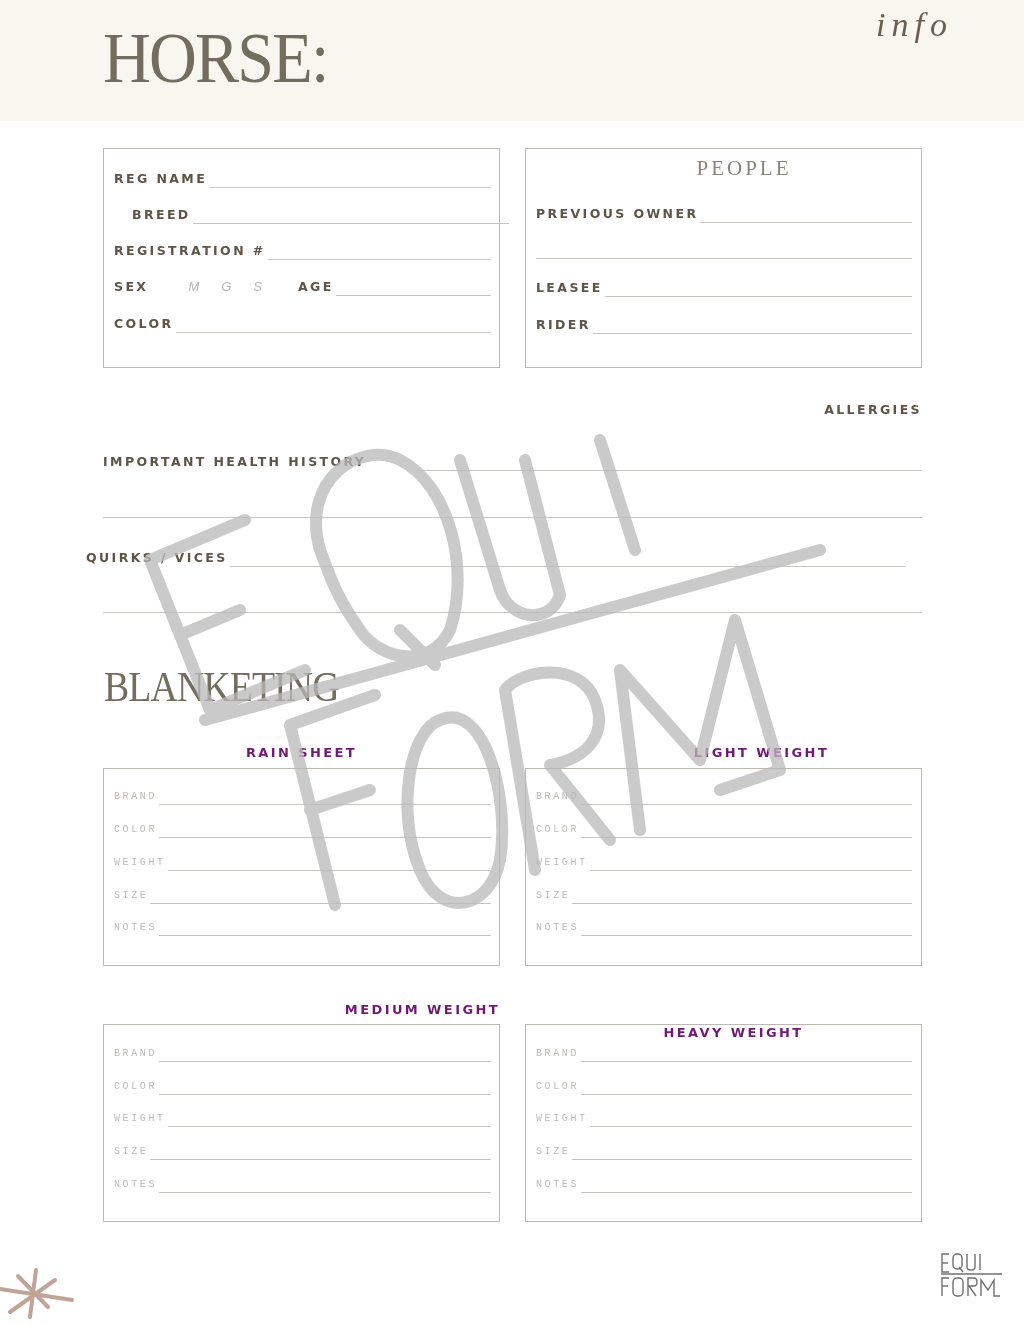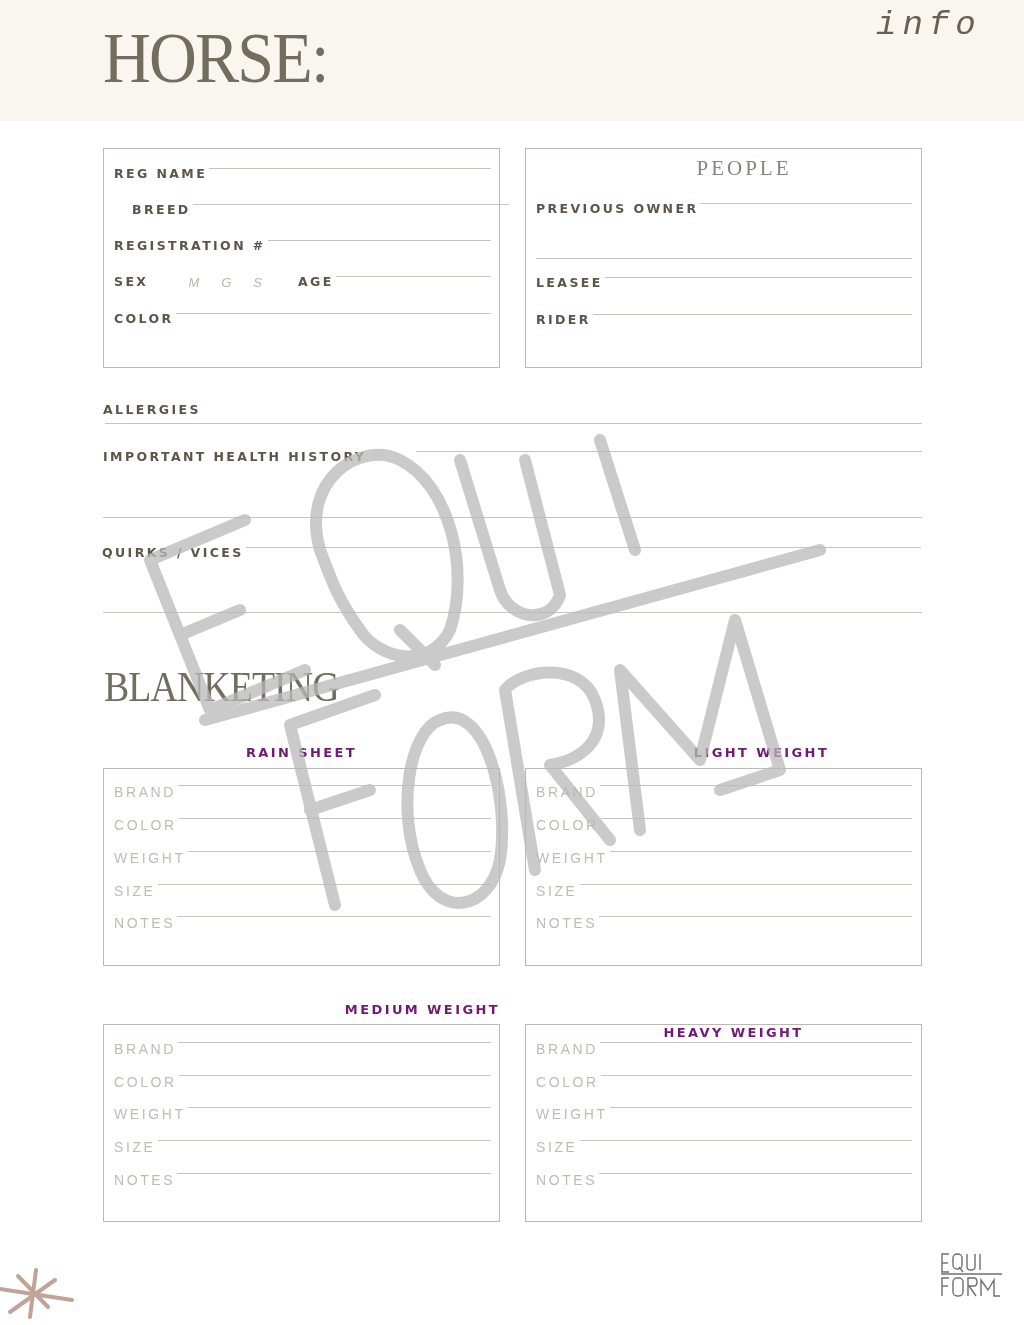--- a/index.html
+++ b/index.html
@@ -1,26 +1,26 @@
 <!DOCTYPE html>
 <html><head>
 <meta charset="utf-8">
 <style>
   * { box-sizing: border-box; margin: 0; padding: 0; }
   html, body { width: 1024px; height: 1325px; background: #ffffff; overflow: hidden; }
   body { position: relative; font-family: "Liberation Sans", sans-serif; color: #5e5548; }
 
   .header-band { position: absolute; left: 0; top: 0; width: 1024px; height: 121px; background: #f9f6ef; }
   .page-title { position: absolute; left: 103px; top: 22px; font-family: "Liberation Serif", serif; font-size: 72px; font-weight: 400; color: #726d5e; letter-spacing: -2px; line-height: 1; transform: scaleX(0.92); transform-origin: left top; }
-  .info-script { position: absolute; left: 876px; top: 6px; font-family: Liberation Mono, monospace; font-style: italic; font-size: 34px; color: #6b5e52; letter-spacing: 6px; }
+  .info-script { position: absolute; left: 876px; top: 6px; font-family: Liberation Serif, serif; font-style: italic; font-size: 34px; color: #6b5e52; letter-spacing: 6px; }
 
   .box { position: absolute; border: 1.5px solid #bdb8b1; background: transparent; }
-  .field { position: absolute; display: flex; height: 20px; }
+  .field { position: absolute; display: flex; align-items: flex-end; height: 20px; }
   .lbl { font-family: "DejaVu Sans", sans-serif; font-size: 12.5px; font-weight: 700; letter-spacing: 2.4px; color: #5e5548; white-space: nowrap; line-height: 1; padding-bottom: 3px; }
-  .lbl-light { font-family: Liberation Sans, sans-serif; font-size: 14px; font-weight: 400; letter-spacing: 2.6px; color: #bfbbb6; white-space: nowrap; line-height: 1; padding-bottom: 3px; }
+  .lbl-light { font-family: Liberation Mono, monospace; font-size: 10px; font-weight: 400; letter-spacing: 2.6px; color: #bfbbb6; white-space: nowrap; line-height: 1; padding-bottom: 3px; }
   .line { flex: 1; border-bottom: 1.5px solid #c8c5c1; height: 1px; margin-left: 2px; }
   .free-line { position: absolute; border-bottom: 1.5px solid #c8c5c1; height: 1px; }
 
   .sex-opts { display: flex; gap: 22px; margin-left: 40px; margin-right: 36px; padding-bottom: 3px; }
   .sex-opt { font-style: italic; font-size: 13px; color: #b9b5b0; line-height: 1; }
 
   .people-title { position: absolute; left: 527px; width: 394px; top: 156px; text-align: center; font-family: "Liberation Serif", serif; font-size: 21px; letter-spacing: 3px; color: #8a857c; padding-left: 40px; }
 
   .section-title { position: absolute; left: 104px; top: 663px; font-family: "Liberation Serif", serif; font-size: 42px; color: #726d5e; letter-spacing: -1px; transform: scaleX(0.9); transform-origin: left top; }
   .blanket-heading { position: absolute; text-align: center; font-family: "DejaVu Sans", sans-serif; font-size: 13px; font-weight: 700; letter-spacing: 2.4px; color: #701a75; }
@@ -83,21 +83,21 @@
 
 <div class="field" style="left:103px; top:404px; width:819px;flex-direction:column;">
   <span class="lbl">ALLERGIES</span>
     <span class="line"></span>
 </div>
 <div class="field" style="left:103px; top:451px; width:819px;gap:48px;">
   <span class="lbl">IMPORTANT HEALTH HISTORY</span>
     <span class="line"></span>
 </div>
 <div class="free-line" style="left:103px; top:517px; width:819px;"></div>
-<div class="field" style="left:102px; top:547px; width:819px;">
+<div class="field" style="left:86px; top:547px; width:819px;">
   <span class="lbl">QUIRKS / VICES</span>
     <span class="line"></span>
 </div>
 <div class="free-line" style="left:103px; top:612px; width:819px;"></div>
 
 <div class="section-title">BLANKETING</div>
 
 <div class="blanket-heading" style="left:103px; width:397px; top:745px;">RAIN SHEET</div>
 <div class="box" style="left:103px; top:768px; width:397px; height:198px;"></div>
 <div class="field" style="left:114px; top:785px; width:377px;">

